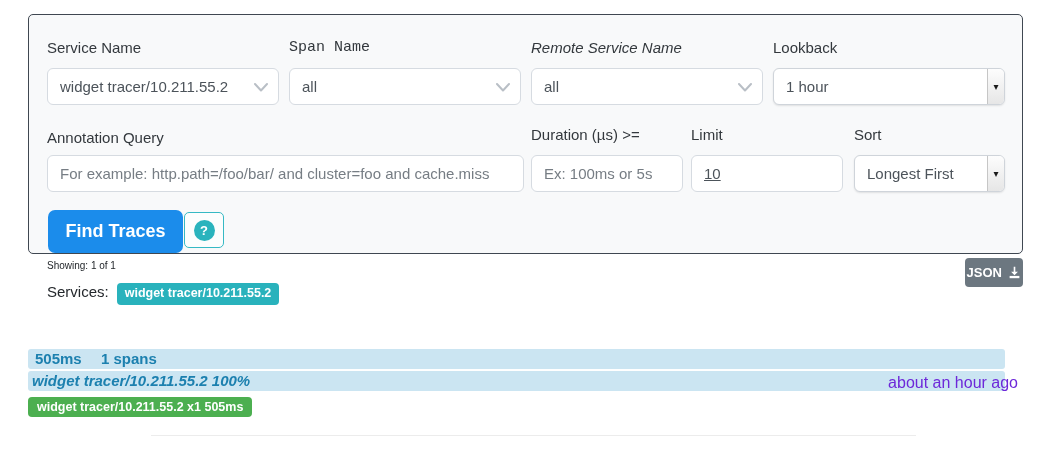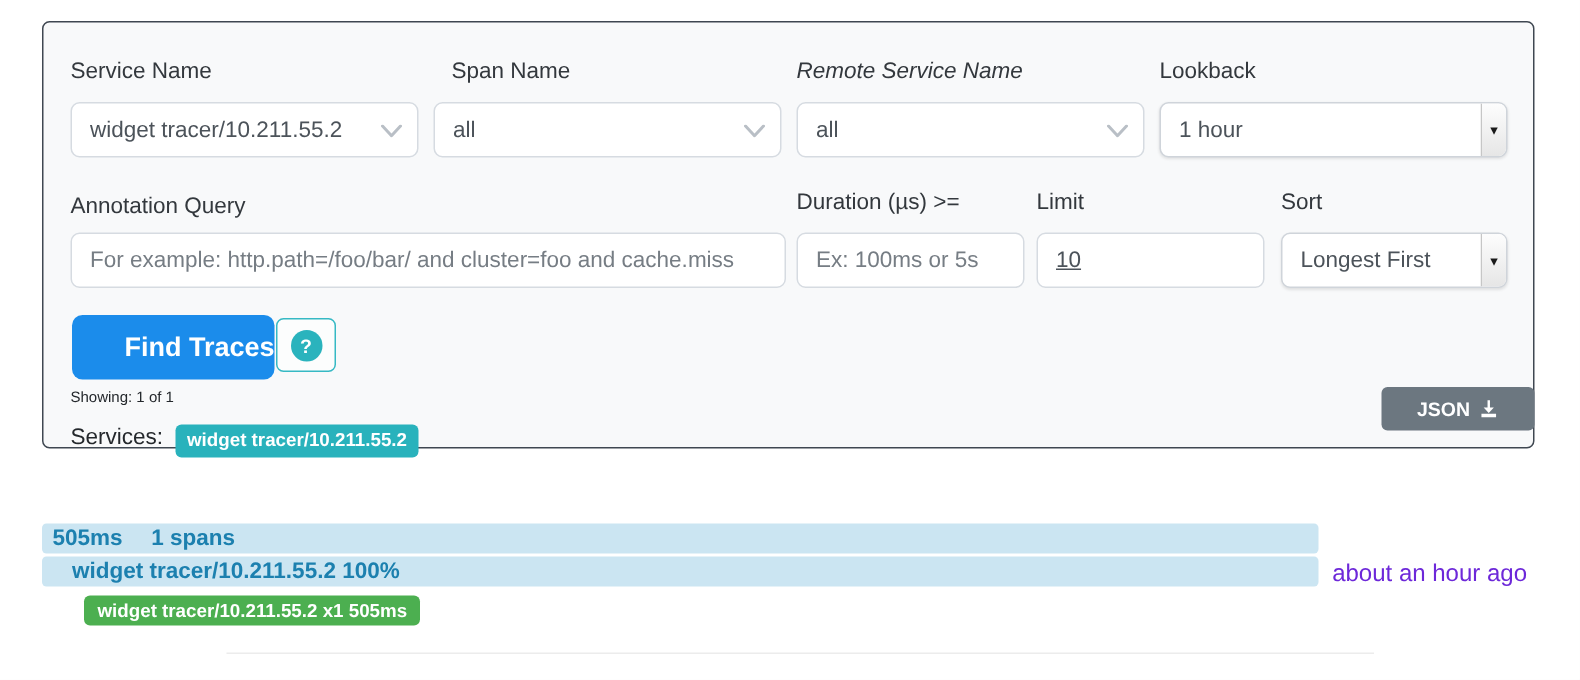--- a/index.html
+++ b/index.html
@@ -2,21 +2,21 @@
 <html><head>
 <meta charset="utf-8">
 <style>
   * { margin:0; padding:0; box-sizing:border-box; }
   html,body { background:#ffffff; }
   body { font-family:"Liberation Sans", sans-serif; }
   .page { position:relative; width:1053px; height:453px; background:#ffffff; overflow:hidden; }
 
   
   .panel {
-    position:absolute; left:28px; top:14px; width:995px; height:285px;
+    position:absolute; left:28px; top:14px; width:995px; height:240px;
     background:#f8f9fa; border:1px solid #3f4751; border-radius:5px;
   }
   .field-label {
     position:absolute; font-size:15px; color:#33383d; white-space:nowrap;
   }
   .control {
     position:absolute; height:37px; background:#ffffff;
     border:1px solid #d6dbe1; border-radius:6px;
     font-size:15px; color:#4c535a;
   }
@@ -37,21 +37,20 @@
     font-size:10px; color:#1a1a1a;
   }
   input.control { padding:0 12px; outline:none; }
   input.control::placeholder { color:#767d84; opacity:1; }
 
   .find-btn {
     position:absolute; left:19px; top:195px; width:135px; height:43px;
     background:#1b8ceb; color:#ffffff; font-size:18px; font-weight:bold;
     border:none; border-radius:7px; cursor:pointer;
     font-family:"Liberation Sans", sans-serif;
-    text-align:right;
   }
   .help-btn {
     position:absolute; left:155px; top:197px; width:40px; height:36px;
     background:#fcfdfd; border:1px solid #36b9c4; border-radius:5px;
     display:flex; align-items:center; justify-content:center; cursor:pointer;
   }
   .help-circle {
     width:21px; height:21px; border-radius:50%; background:#2ab3bd;
     color:#ffffff; font-size:13px; font-weight:bold;
     display:flex; align-items:center; justify-content:center;
@@ -59,54 +58,54 @@
   .showing { position:absolute; left:18px; top:245px; font-size:10px; color:#24282c; }
   .services-row {
     position:absolute; left:18px; top:268px; height:22px;
     display:flex; gap:8px; font-size:15px; color:#24282c;
   }
   .service-badge {
     background:#29b2bc; color:#ffffff; font-size:12.5px; font-weight:bold;
     padding:3px 8px; border-radius:4px; white-space:nowrap;
   }
   .json-btn {
-    position:absolute; right:-1px; top:243px; height:29px; padding:0 24px;
+    position:absolute; right:-1px; top:243px; height:29px; padding:0 2px;
     background:#6c7780; color:#ffffff; font-size:13px; font-weight:bold;
     border:none; border-radius:4px; display:flex; align-items:center; gap:6px;
     cursor:pointer; font-family:"Liberation Sans", sans-serif;
   }
   .json-btn svg { display:block; }
 
   
   .trace-bar {
-    position:absolute; left:28px; width:851px; height:20px;
+    position:absolute; left:28px; width:977px; height:20px;
     background:#cbe5f2; border-radius:3px;
     color:#1c80af; font-weight:bold; font-size:15px; line-height:20px;
     white-space:nowrap; cursor:pointer;
   }
   .bar-duration-row { top:349px; padding-left:7px; }
   .bar-duration-row .spancount { margin-left:15px; }
-  .bar-services-row { top:371px; padding-left:20px; }
+  .bar-services-row { top:371px; padding-left:4px;font-style:italic; }
   .span-badge {
     position:absolute; left:28px; top:397px; height:20px; line-height:20px;
     background:#4caf50; color:#ffffff; font-weight:bold; font-size:12.5px;
-    padding:0 9px; border-radius:4px; white-space:nowrap;margin-left:28px;
+    padding:0 9px; border-radius:4px; white-space:nowrap;
   }
   .timestamp { position:absolute; right:35px; top:374px; font-size:16px; color:#6d28d9; }
   .trace-divider { position:absolute; left:151px; top:435px; width:765px; height:0; border-top:1px solid #ececec; }
 </style>
 </head>
 <body>
 
 <div class="page">
 
   <div class="panel">
 
     <div class="field-label" style="left:18px; top:24px;">Service Name</div>
-    <div class="field-label" style="left:272px; top:24px;">Span Name</div>
+    <div class="field-label" style="left:260px; top:24px;font-family:Liberation Mono, monospace;">Span Name</div>
     <div class="field-label" style="left:502px; top:24px;font-style:italic;">Remote Service Name</div>
     <div class="field-label" style="left:744px; top:24px;">Lookback</div>
 
     <div class="control custom-select" style="left:18px; top:53px; width:232px;">
       <span>widget tracer/10.211.55.2</span>
       <span class="chev">
         <svg width="14" height="9" viewBox="0 0 14 9">
             <polyline points="1,1 7,7.5 13,1" fill="none" stroke="#b9bfc6" stroke-width="2" stroke-linecap="round" stroke-linejoin="round"></polyline>
           </svg>
       </span>

